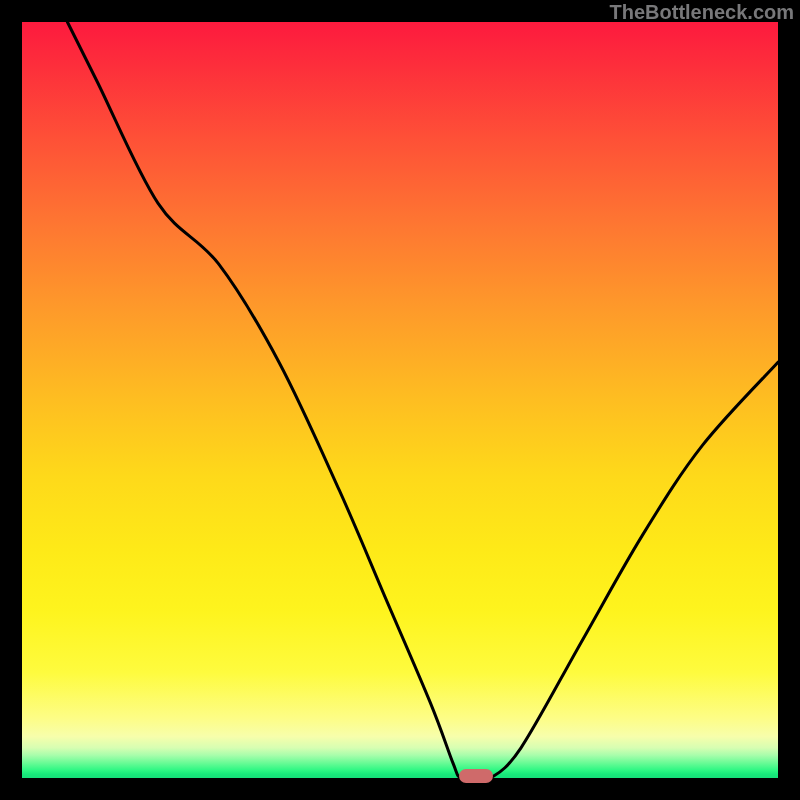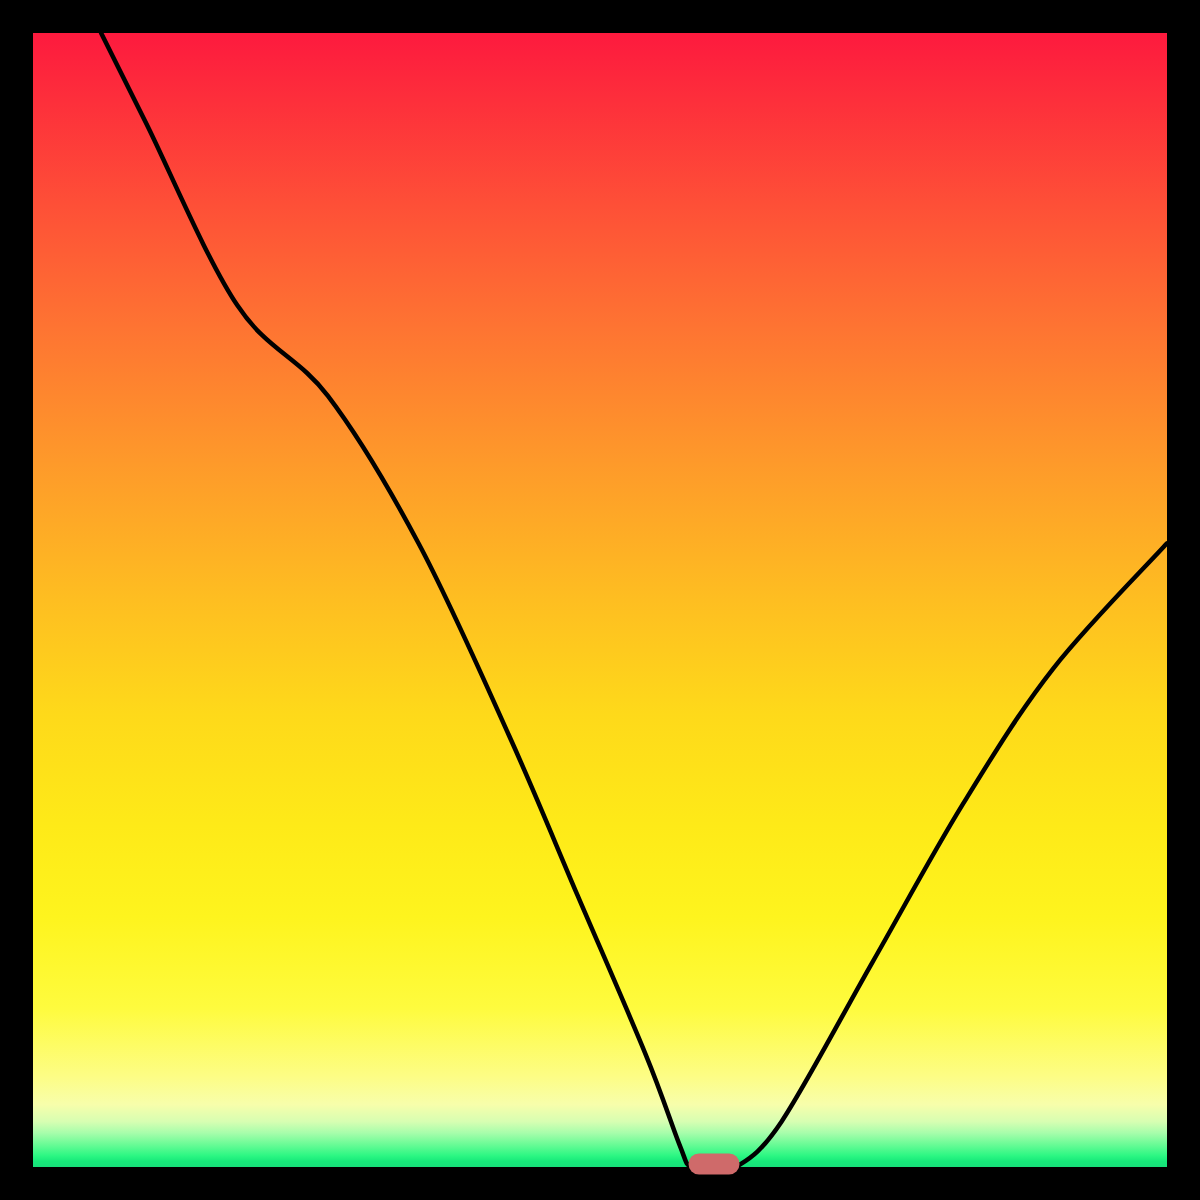--- a/index.html
+++ b/index.html
@@ -80,14 +80,15 @@
 
   <div class="plot-area"></div>
 
   <svg class="curve" viewBox="0 0 756 756" preserveAspectRatio="none">
 
     <path id="curve-path" fill="none" stroke="#000" stroke-width="3" stroke-linecap="round" stroke-linejoin="round" d="M 45.4 0.0 C 50.4 10.1, 60.5 30.2, 75.6 60.5 C 90.7 90.7, 115.9 151.2, 136.1 181.4 C 156.2 211.7, 176.4 215.5, 196.6 241.9 C 216.7 268.4, 236.9 302.4, 257.0 340.2 C 277.2 378.0, 299.9 429.7, 317.5 468.7 C 335.2 507.8, 347.8 539.3, 362.9 574.6 C 378.0 609.8, 396.9 652.7, 408.2 680.4 C 419.6 708.1, 425.9 728.3, 430.9 740.9 C 436.0 753.5, 434.7 753.5, 438.5 756.0 C 442.3 758.5, 448.6 756.0, 453.6 756.0 C 458.6 756.0, 461.2 761.0, 468.7 756.0 C 476.3 751.0, 483.8 748.4, 499.0 725.8 C 514.1 703.1, 539.3 655.2, 559.4 619.9 C 579.6 584.6, 599.8 546.8, 619.9 514.1 C 640.1 481.3, 657.7 452.3, 680.4 423.4 C 703.1 394.4, 743.4 354.1, 756.0 340.2"></path>
   </svg>
 
   <div class="marker" id="min-marker" style="left: 458.6px; top: 769px; background: rgb(207, 106, 106);"></div>
 
+  <div class="watermark">TheBottleneck.com</div>
 
 </div>
 
 </body></html>

